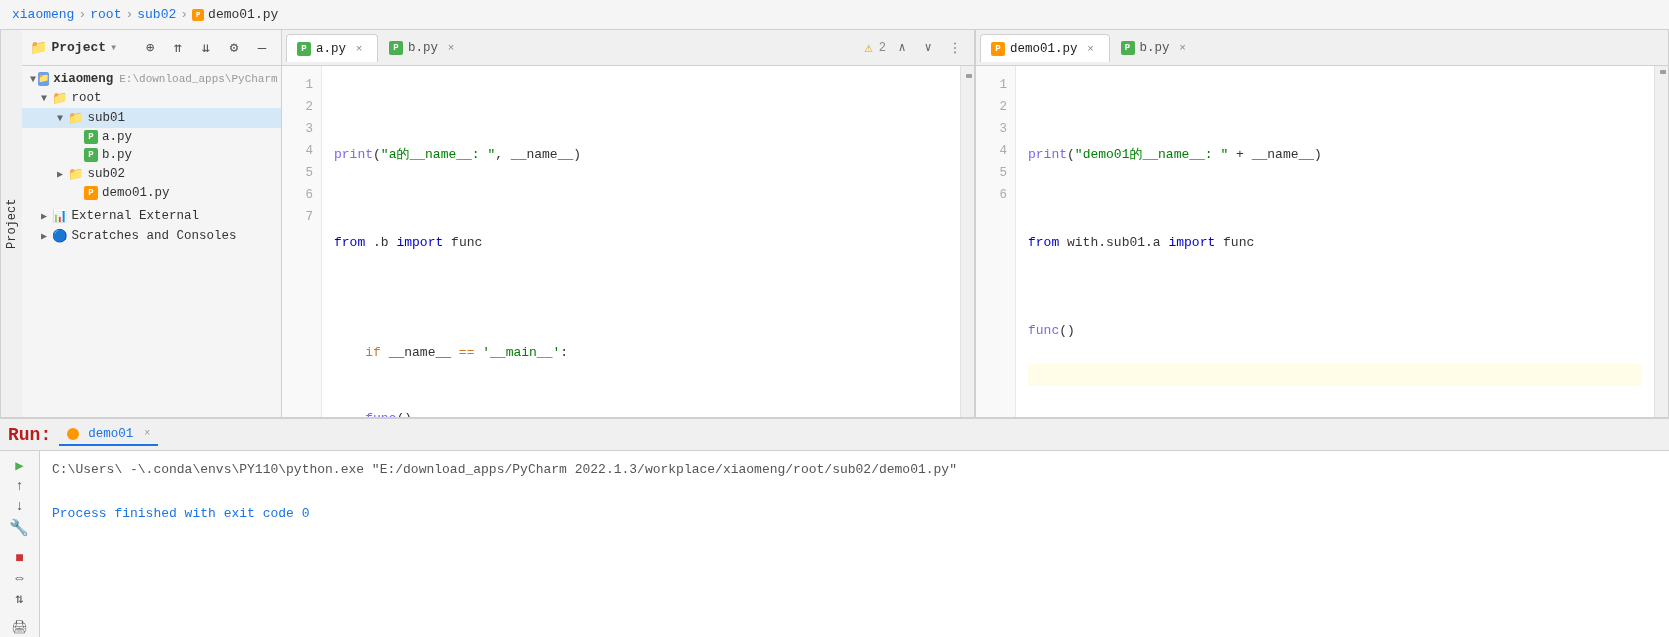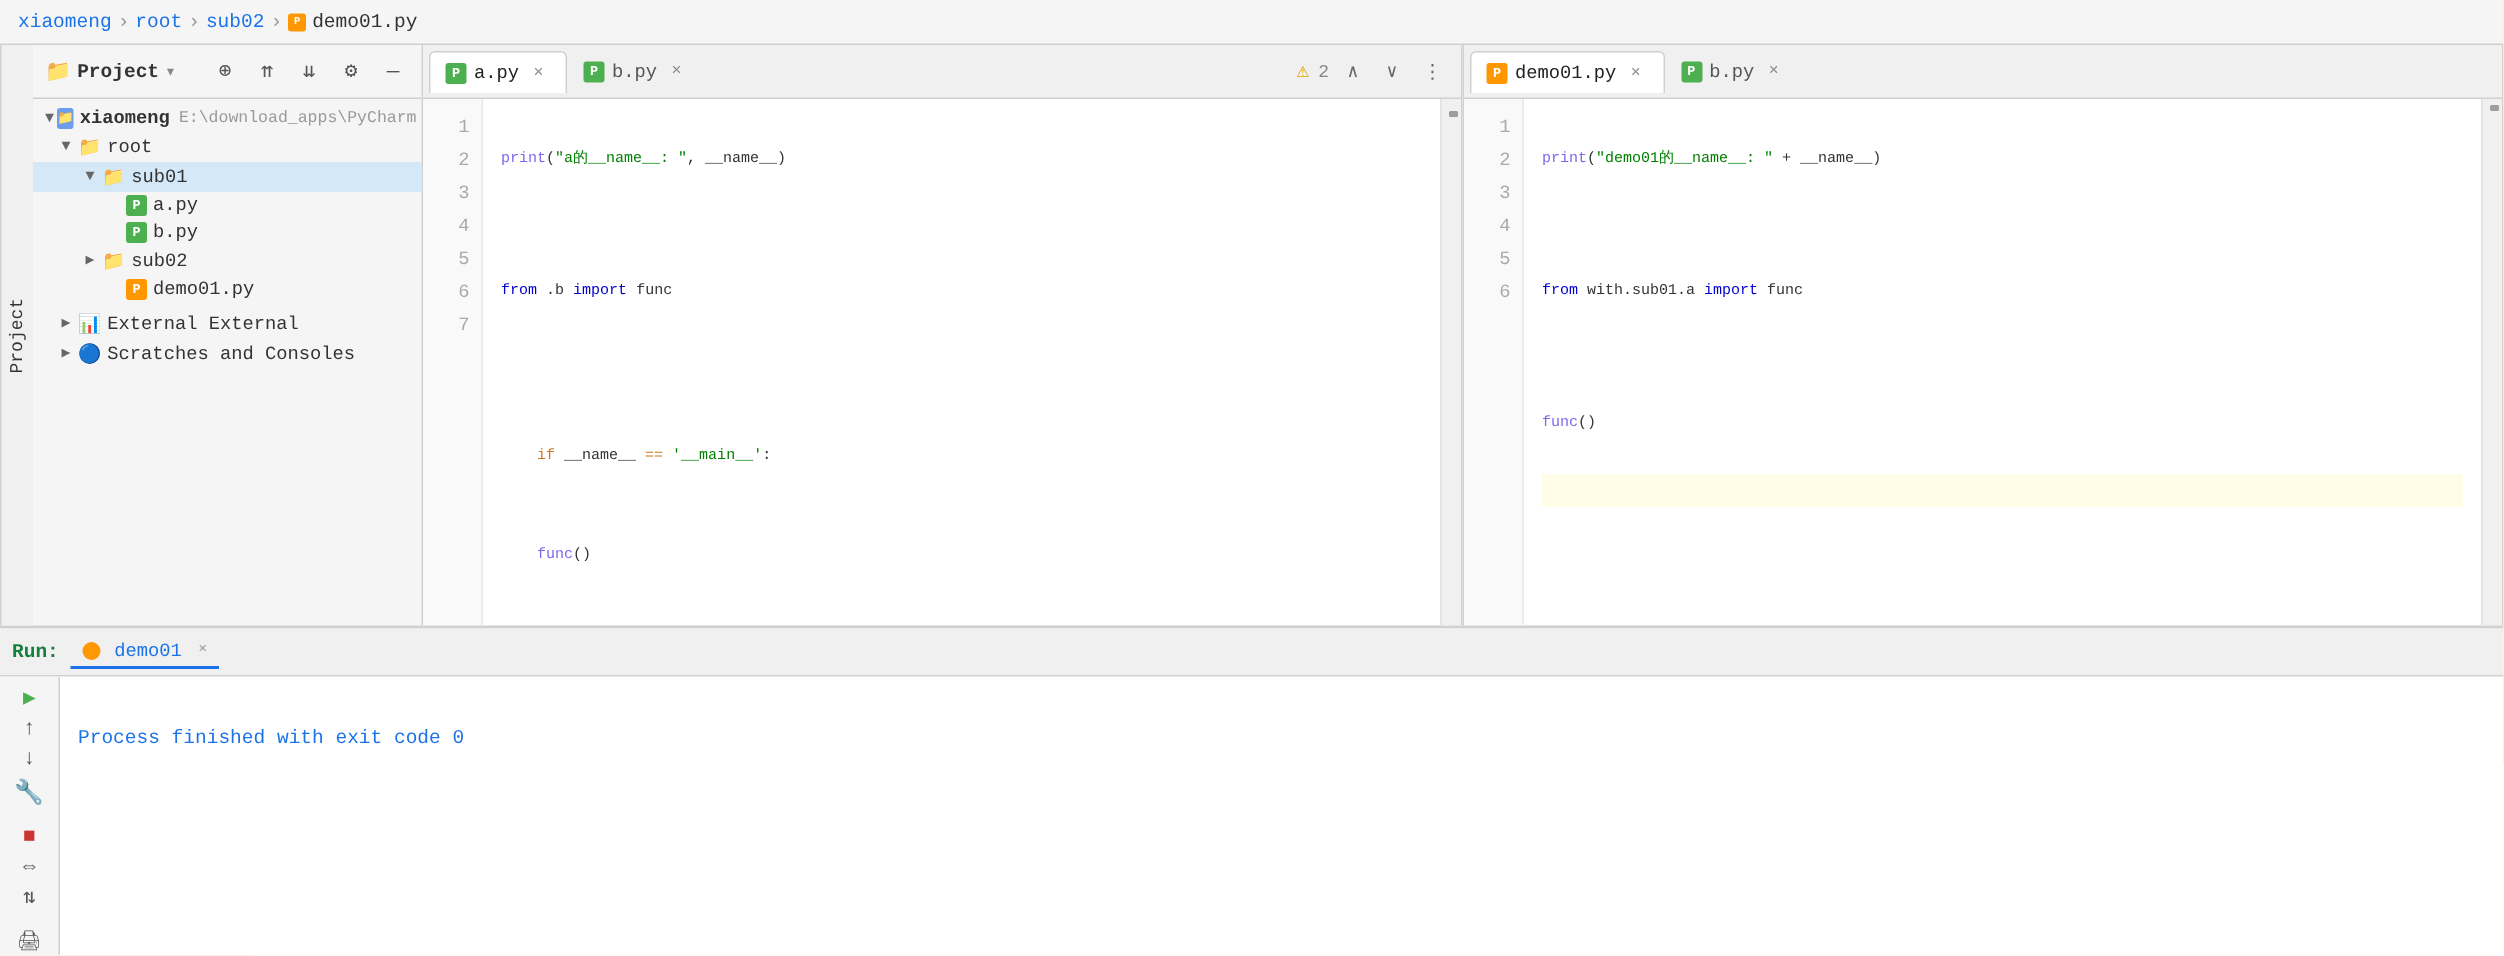--- a/index.html
+++ b/index.html
@@ -201,24 +201,25 @@
       line-height: 22px;
       user-select: none;
       padding-right: 8px;
     }
 
     .code-content {
       flex: 1;
       padding: 8px 12px;
       overflow: auto;
       line-height: 22px;
-      font-size: 10px;
+      font-size: 13px;
       color: #333;
       white-space: pre;
       position: relative;
+      margin-top: 48px;
     }
 
     .code-line {
       display: flex;
       align-items: center;
       min-height: 22px;
       position: relative;
     }
 
     
@@ -269,21 +270,21 @@
     .bottom-tab.active {
       color: #1a73e8;
       border-bottom: 2px solid #1a73e8;
     }
     .bottom-tab-close {
       font-size: 10px;
       color: #999;
       cursor: pointer;
     }
 
-    .run-label { font-size: 13px; color: #15803d; font-weight: 600; }
+    .run-label { font-size: 18px; color: #b91c1c; font-weight: 600; }
 
     .bottom-content {
       flex: 1;
       display: flex;
       overflow: hidden;
     }
 
     .bottom-toolbar {
       width: 40px;
       background: #f5f5f5;
@@ -590,20 +591,23 @@
         <div class="tool-btn" title="Settings" style="font-size:16px;">🔧</div>
         <div class="tool-btn separator"></div>
         <div class="tool-btn" title="Stop" style="color:#cc3333;">■</div>
         <div class="tool-btn" title="Soft Wrap">⇔</div>
         <div class="tool-btn" title="Sort Output">⇅</div>
         <div class="tool-btn separator"></div>
         <div class="tool-btn" title="Print" style="font-size:13px;">🖨</div>
       </div>
 
       <div class="console-output">
+        <div class="console-cmd">
+          <span>C:\Users\      -\.conda\envs\PY110\python.exe "E:/download_apps/PyCharm 2022.1.3/workplace/xiaomeng/root/sub02/demo01.py"</span>
+        </div>
         <div>&nbsp;</div>
         <div class="console-success">
           <span>Process finished with exit code 0</span>
         </div>
       </div>
     </div>
   </div>
 </div>
 
 </body></html>

